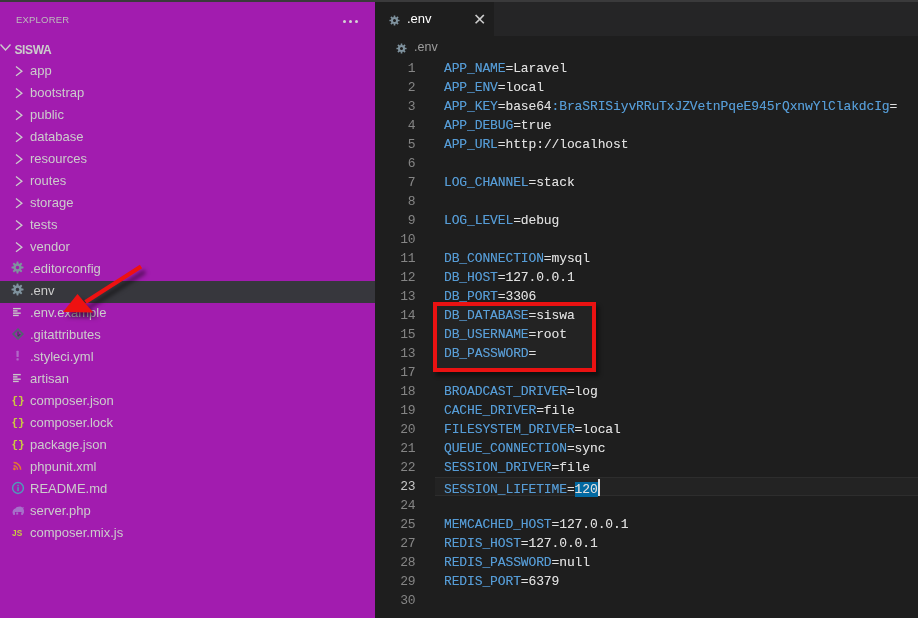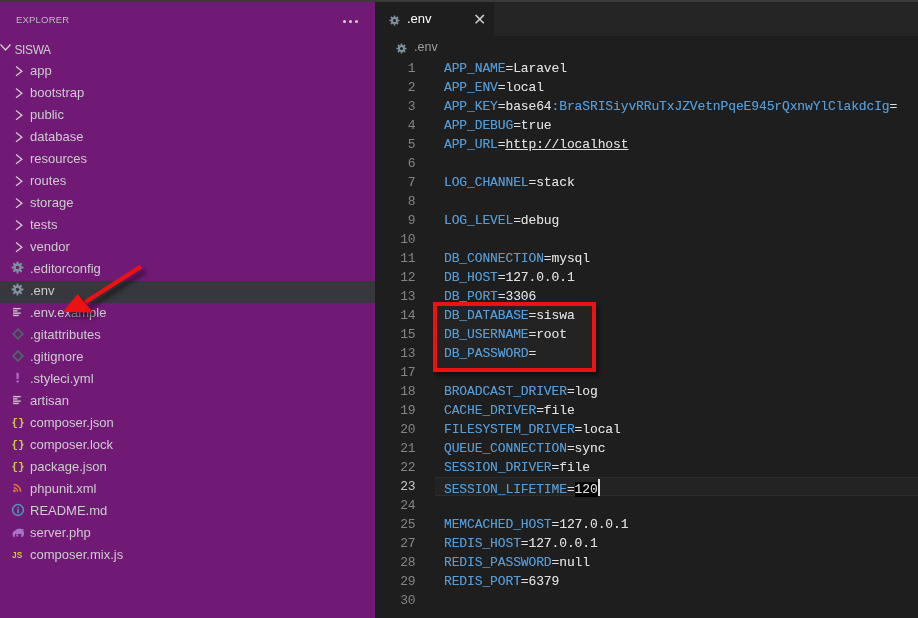--- a/index.html
+++ b/index.html
@@ -1,25 +1,25 @@
 <!DOCTYPE html>
 <html><head><meta charset="utf-8"><style>
 *{margin:0;padding:0;box-sizing:border-box}
 html,body{width:918px;height:618px;overflow:hidden}
 body{background:#1e1e1e;font-family:"Liberation Sans",sans-serif;position:relative}
 .topline{position:absolute;left:0;top:0;width:918px;height:2px;background:#3a3a3b;z-index:40}
 
-.sidebar{position:absolute;left:0;top:2px;width:375px;height:616px;background:#701a75}
+.sidebar{position:absolute;left:0;top:2px;width:375px;height:616px;background:#a21caf}
 .sbh{position:absolute;left:0;top:0;width:375px;height:35px}
 .sbh .t{position:absolute;left:16px;top:12px;font-size:9.5px;color:#bcbcbc;letter-spacing:0.2px}
 .dots{position:absolute;left:342px;top:16px;width:20px;height:6px}
 .dots i{position:absolute;top:2px;width:3px;height:3px;border-radius:50%;background:#d4d4d4}
 .proj{position:absolute;left:0;top:37px;width:375px;height:22px}
 .proj .cv{position:absolute;left:-1px;top:0px}
-.proj .t{position:absolute;left:14.5px;top:4px;font-size:12px;font-weight:normal;color:#cccccc;letter-spacing:-0.4px}
+.proj .t{position:absolute;left:14.5px;top:4px;font-size:12px;font-weight:bold;color:#cccccc;letter-spacing:-0.4px}
 .tree{position:absolute;left:0;top:59px;width:375px}
 .row{position:relative;width:375px;height:22px;font-size:13px;color:#cccccc}
 .row.sel{background:#37373d}
 .tw{position:absolute;left:11px;top:1.5px;width:16px;height:16px}
 .tw.icn{left:10.5px;top:2px}
 .lbl{position:absolute;left:30px;top:1.8px}
 
 .tabbar{position:absolute;left:375px;top:2px;width:543px;height:34px;background:#252526}
 .tab{position:absolute;left:0;top:0;width:119px;height:34px;background:#1e1e1e}
 .tab .g{position:absolute;left:14px;top:9.5px}
@@ -29,23 +29,23 @@
 .crumbs .g{position:absolute;left:21px;top:3.5px}
 .crumbs .t{position:absolute;left:39px;top:3.5px;font-size:12.5px;color:#9d9d9d}
 
 .code{position:absolute;left:375px;top:58.5px;width:543px;font-family:"Liberation Mono",monospace;font-size:13px;letter-spacing:-0.12px}
 .cl{position:relative;height:19px;width:543px}
 .ln{position:absolute;left:0;top:2px;width:40.5px;text-align:right;color:#858585}
 .ln.cur{color:#c6c6c6}
 .ct{position:absolute;left:69px;top:2px;white-space:pre}
 .k{color:#569cd6;text-shadow:0 0 0.6px rgba(86,156,214,0.5)}
 .w{color:#dfdfdf;text-shadow:0 0 0.6px rgba(223,223,223,0.45)}
-.u{color:#dfdfdf;text-decoration:underline;text-shadow:0 0 0.6px rgba(223,223,223,0.45)}
+.u{color:#dfdfdf;text-shadow:0 0 0.6px rgba(223,223,223,0.45)}
 .hl23{position:absolute;left:435px;top:476.5px;width:483px;height:19px;background:#232323;border-top:1px solid #2d2d2d;border-bottom:1px solid #2d2d2d}
-.selbg{background:#000000}
+.selbg{background:#0369a1}
 .cursor{display:inline-block;width:2px;height:17px;background:#e0e0e0;vertical-align:-3px}
 
 .redbox{position:absolute;left:433px;top:302px;width:163px;height:70px;border:4px solid #ea1212;background:rgba(255,255,255,0.025);box-shadow:3px 4px 4px rgba(0,0,0,0.45);z-index:30}
 .arrow{position:absolute;left:30px;top:250px;z-index:35;filter:drop-shadow(4px 5px 2px rgba(0,0,0,0.5))}
 </style></head>
 <body>
 <div class="topline"></div>
 <div class="sidebar">
   <div class="sbh">
       <span class="t">EXPLORER</span>
@@ -154,27 +154,20 @@
         <span class="lbl">.env.example</span>
       </div>
 <div class="row">
         <span class="tw icn"><svg width="14" height="14" viewBox="0 0 16 16">
             <rect x="4.1" y="4.1" width="7.8" height="7.8" fill="none" stroke="#51656f" stroke-width="1.9" transform="rotate(45 8 8)"></rect>
             <path d="M8 5.2 L8 10.8 M8 10.8 L10.6 8.1" stroke="#39474f" stroke-width="1.3" fill="none"></path>
           </svg></span>
         <span class="lbl">.gitattributes</span>
       </div>
 <div class="row">
-        <span class="tw icn"><svg width="14" height="14" viewBox="0 0 16 16">
-            <rect x="4.1" y="4.1" width="7.8" height="7.8" fill="none" stroke="#51656f" stroke-width="1.9" transform="rotate(45 8 8)"></rect>
-            <path d="M8 5.2 L8 10.8 M8 10.8 L10.6 8.1" stroke="#39474f" stroke-width="1.3" fill="none"></path>
-          </svg></span>
-        <span class="lbl">.gitignore</span>
-      </div>
-<div class="row">
         <span class="tw icn"><svg width="13" height="13" viewBox="0 0 16 16" fill="#b168c8">
             <rect x="6.7" y="2.2" width="2.8" height="7.6" rx="0.6"></rect>
             <rect x="6.7" y="11.4" width="2.8" height="2.8" rx="0.6"></rect>
           </svg></span>
         <span class="lbl">.styleci.yml</span>
       </div>
 <div class="row">
         <span class="tw icn"><svg width="13" height="13" viewBox="0 0 16 16" fill="#c8c8c8">
             <rect x="2.5" y="3.6" width="9.5" height="1.7"></rect>
             <rect x="2.5" y="6.4" width="5.5" height="1.7"></rect>

